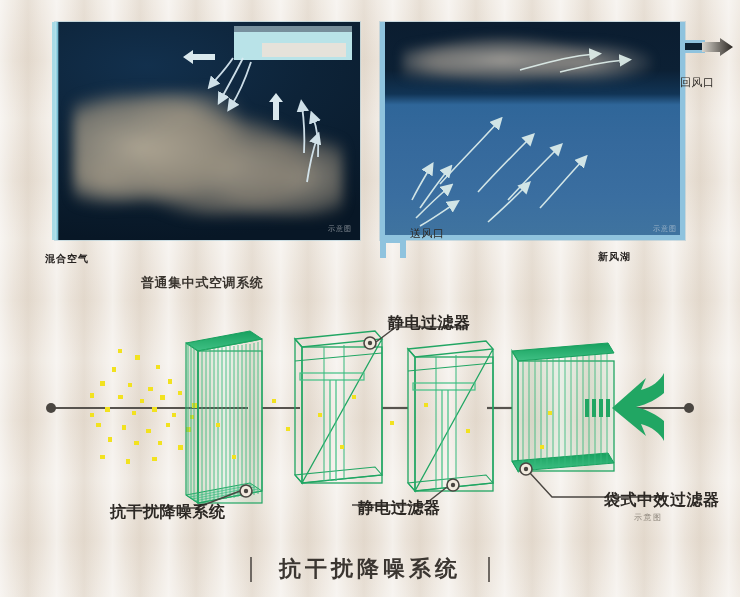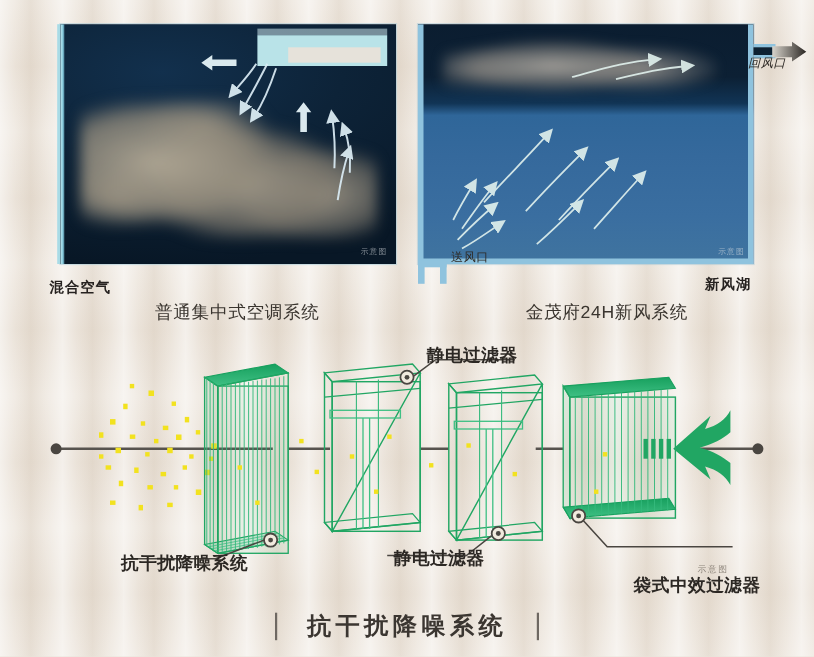--- a/index.html
+++ b/index.html
@@ -81,22 +81,22 @@
   .duct{position:absolute;background:#8fc3de;}
   .duct-dark{position:absolute;background:#0d2132;}
 
   .wm{
     position:absolute;right:8px;bottom:6px;
     font-size:7px;color:rgba(222,226,230,0.55);letter-spacing:1px;
   }
 
   
   .lbl{position:absolute;color:#2f2b27;white-space:nowrap;}
-  .lbl-bold{font-weight:bold;font-size:13px;color:#262220;letter-spacing:1px;}
-  .lbl-cap{font-size:16px;color:#3a352f;letter-spacing:.6px;}
+  .lbl-bold{font-weight:bold;font-size:10px;color:#262220;letter-spacing:1px;}
+  .lbl-cap{font-size:13px;color:#3a352f;letter-spacing:.6px;font-weight:bold;}
   .lbl-duct{font-size:11px;color:#2e2a26;letter-spacing:.5px;}
 
   
   #diagram{position:absolute;left:0;top:295px;width:740px;height:250px;}
 
   .dtitle-wrap{
     position:absolute;left:0;right:0;top:549px;height:40px;
     display:flex;align-items:center;justify-content:center;gap:27px;
   }
   .dbar{width:2px;height:25px;background:#6e6862;}
@@ -186,28 +186,27 @@
           <stop offset="100%" stop-color="#2a2622"></stop>
       </linearGradient>
     </defs>
     <path d="M2,6 L20,6 L20,2 L33,11 L20,20 L20,16 L2,16 Z" fill="url(#ga)"></path>
   </svg>
 
   <div class="duct" style="left:380px;top:240px;width:6px;height:18px;"></div>
   <div class="duct" style="left:380px;top:237px;width:26px;height:6px;"></div>
   <div class="duct" style="left:400px;top:240px;width:6px;height:18px;"></div>
 
-  <div class="lbl lbl-duct" style="left:680px;top:50px;font-style:italic;">回风口</div>
+  <div class="lbl lbl-duct" style="left:680px;top:75px;">回风口</div>
   <div class="lbl lbl-duct" style="left:410px;top:226px;">送风口</div>
 
   <div class="lbl lbl-bold" style="left:45px;top:252px;">混合空气</div>
-  <div class="lbl lbl-bold" style="left:641px;top:250px;font-family:Liberation Mono, monospace;">新风湖</div>
+  <div class="lbl lbl-bold" style="left:598px;top:250px;font-family:Liberation Mono, monospace;">新风湖</div>
 
   <div class="lbl lbl-cap" style="left:141px;top:274px;">普通集中式空调系统</div>
-  <div class="lbl lbl-cap" style="left:478px;top:274px;">金茂府24H新风系统</div>
 
   <svg id="diagram" viewBox="0 0 740 250">
     <defs>
       <linearGradient id="grnTop" x1="0" y1="0" x2="0" y2="1">
         <stop offset="0%" stop-color="#17a05e"></stop>
           <stop offset="100%" stop-color="#3fc084"></stop>
       </linearGradient>
     </defs>
 
     <g>
@@ -373,21 +372,21 @@
       <rect x="548" y="116" width="4" height="4"></rect>
         <rect x="540" y="150" width="4" height="4"></rect>
       <rect x="216" y="128" width="4" height="4"></rect>
         <rect x="232" y="160" width="4" height="4"></rect>
     </g>
   </svg>
 
   <div class="callout" style="left:110px;top:502px;">抗干扰降噪系统</div>
   <div class="callout" style="left:388px;top:313px;">静电过滤器</div>
   <div class="callout" style="left:358px;top:498px;">静电过滤器</div>
-  <div class="callout" style="left:576px;top:490px;margin-top:32px;">袋式中效过滤器</div>
+  <div class="callout" style="left:604px;top:490px;">袋式中效过滤器</div>
 
   <div class="wm-diagram">示意图</div>
 
   <div class="dtitle-wrap">
     <div class="dbar"></div>
     <div class="dtitle">抗干扰降噪系统</div>
     <div class="dbar"></div>
   </div>
 
 </div>

